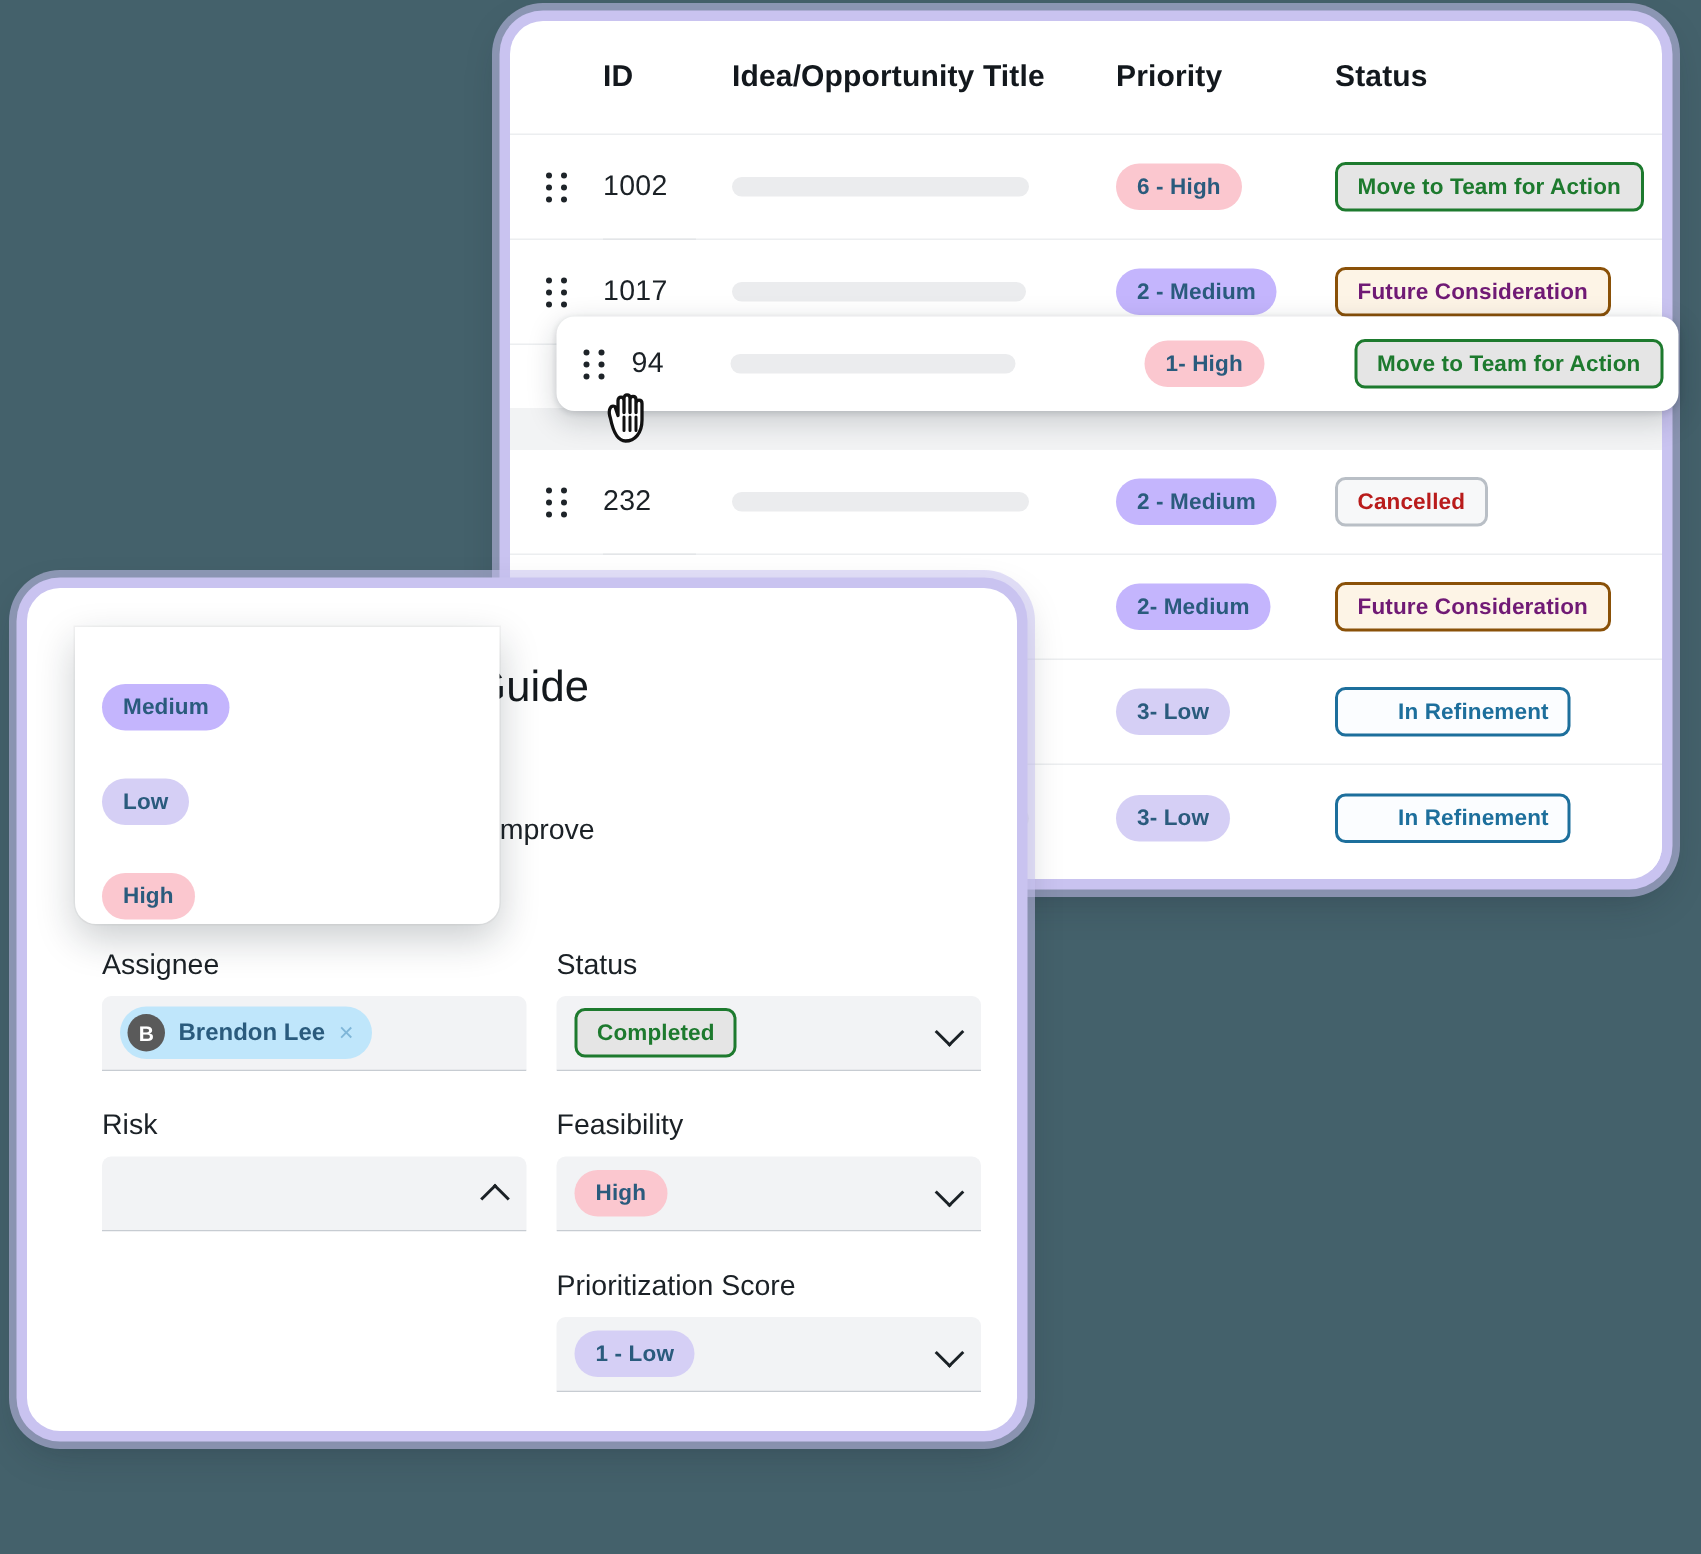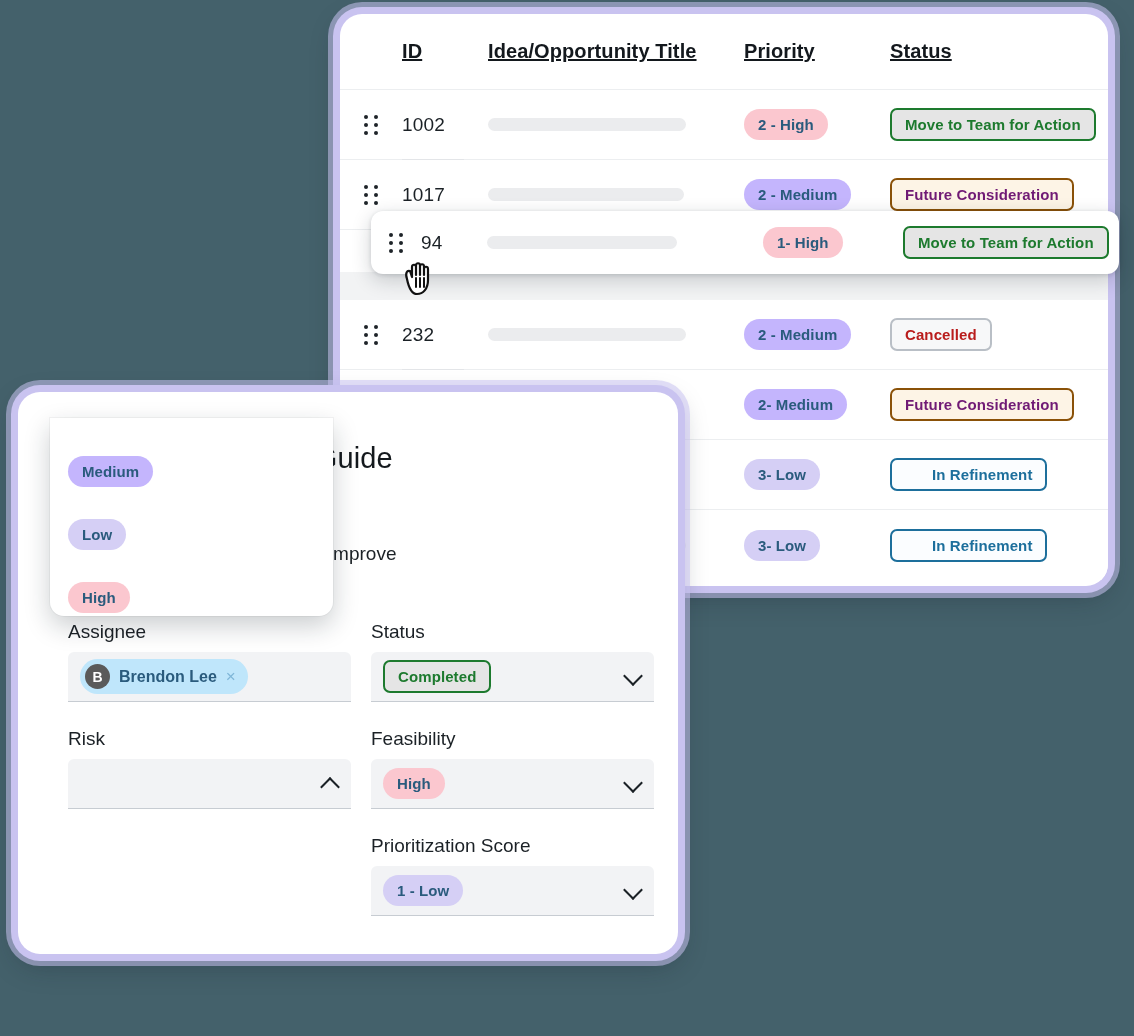--- a/index.html
+++ b/index.html
@@ -44,21 +44,20 @@
     align-items: center;
     height: 76px;
     padding: 0 0 0 0;
     border-bottom: 1px solid #eceef0;
   }
   .thead .th {
     font-size: 20px;
     font-weight: 700;
     color: #13181d;
     letter-spacing: .1px;
-    text-decoration: underline;
   }
 
   
   .c-handle { width: 62px; flex: 0 0 62px; display:flex; justify-content:center; }
   .c-id     { width: 86px; flex: 0 0 86px; }
   .c-title  { width: 256px; flex: 0 0 256px; }
   .c-prio   { width: 146px; flex: 0 0 146px; }
   .c-status { flex: 1 1 auto; }
 
   .trow {
@@ -201,21 +200,21 @@
   }
   #detail-desc {
     margin-top: 14px;
     font-size: 19px;
     line-height: 1.38;
     color: #1b2126;
     width: 330px;
   }
 
   .field-grid {
-    margin-top: 28px;
+    margin-top: 40px;
     display: grid;
     grid-template-columns: 283px 283px;
     column-gap: 20px;
     row-gap: 26px;
   }
   .flabel {
     font-size: 19px;
     color: #1b2126;
     margin-bottom: 9px;
     display: block;
@@ -319,21 +318,21 @@
             <i></i>
             <i></i>
             <i></i>
             <i></i>
           </span>
       </div>
       <div class="c-id idcell">1002</div>
       <div class="c-title">
           <div class="title-skel" style="width:198px"></div>
         </div>
-      <div class="c-prio"><span class="pill high">2 - High</span></div>
+      <div class="c-prio"><span class="pill high">6 - High</span></div>
       <div class="c-status"><span class="chipbtn green">Move to Team for Action</span></div>
     </div>
 
     <div class="trow">
       <div class="c-handle">
         <span class="handle">
             <i></i>
             <i></i>
             <i></i>
             <i></i>

